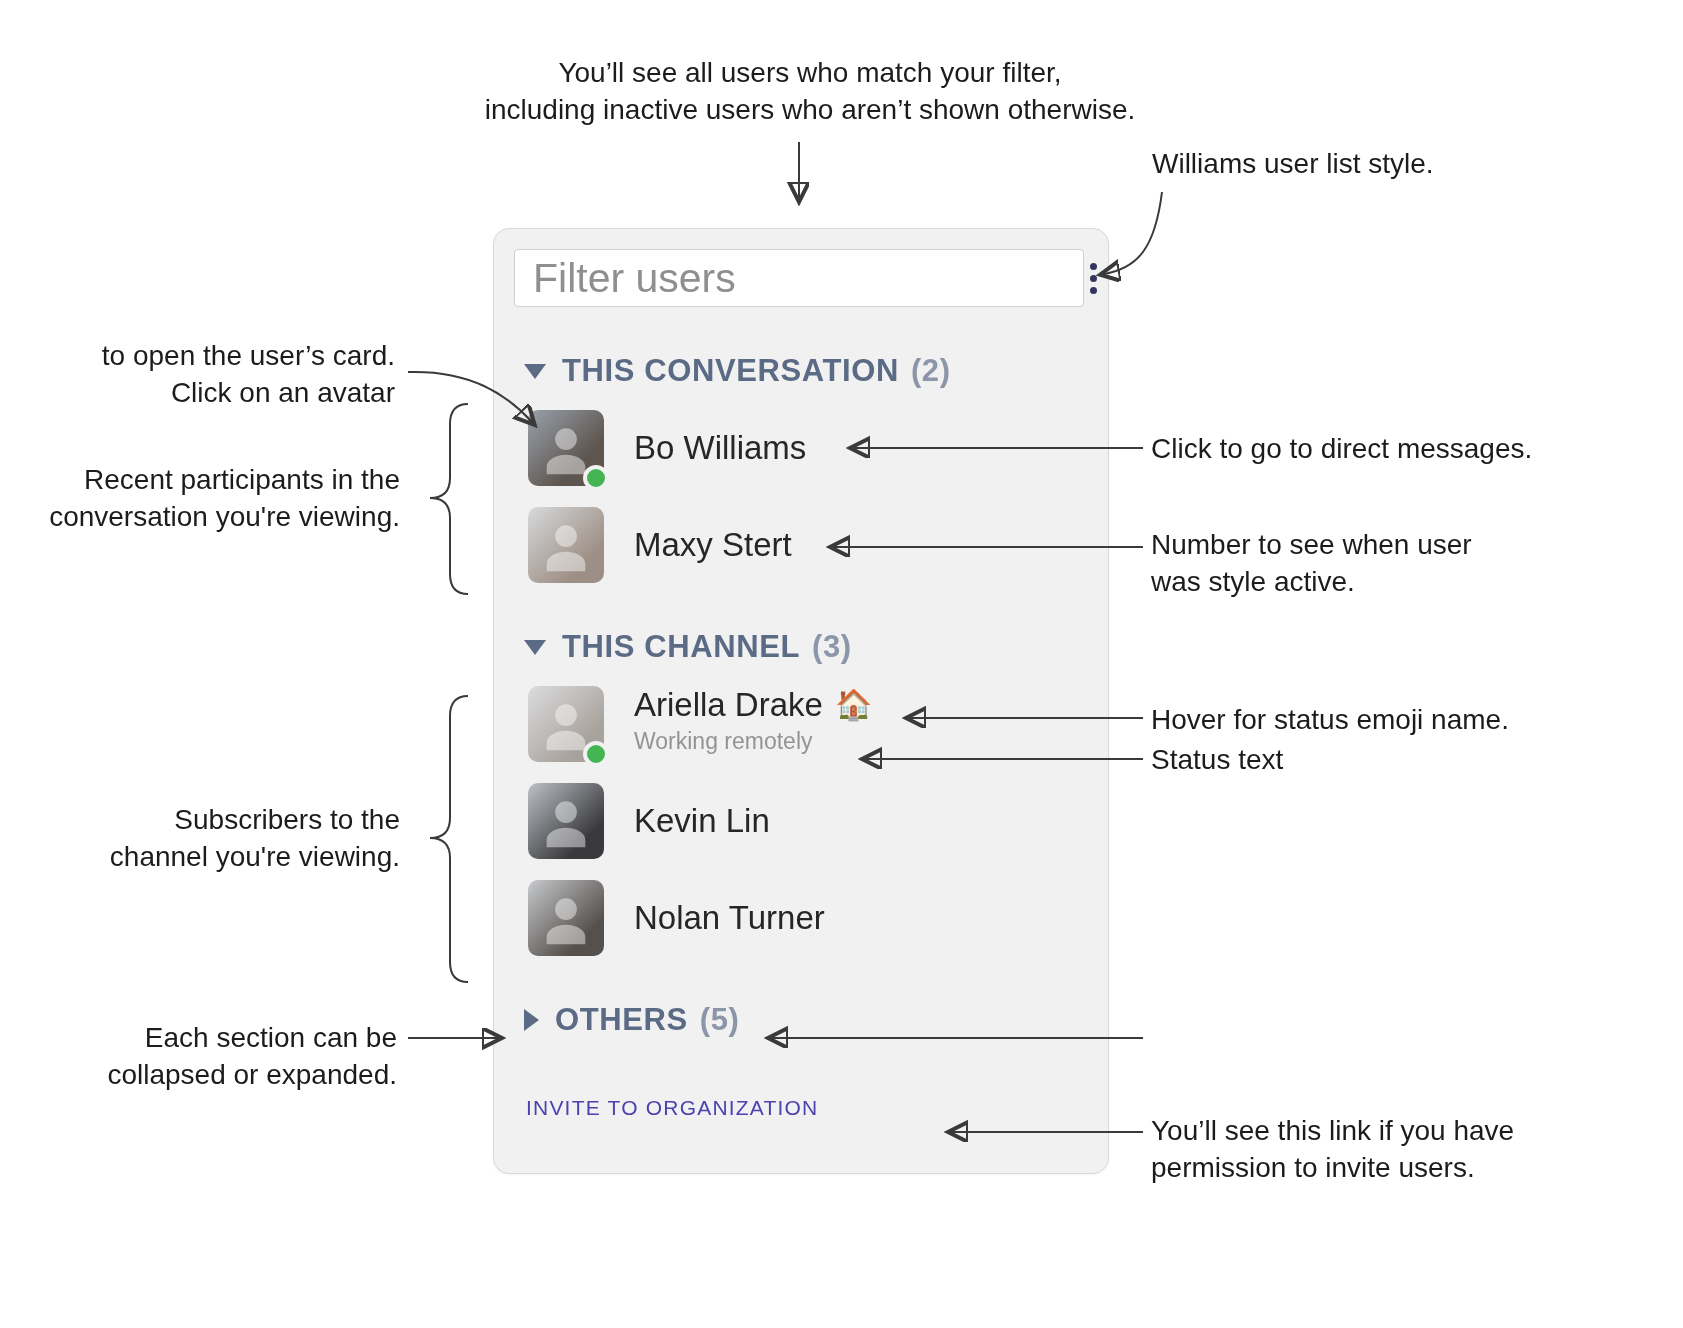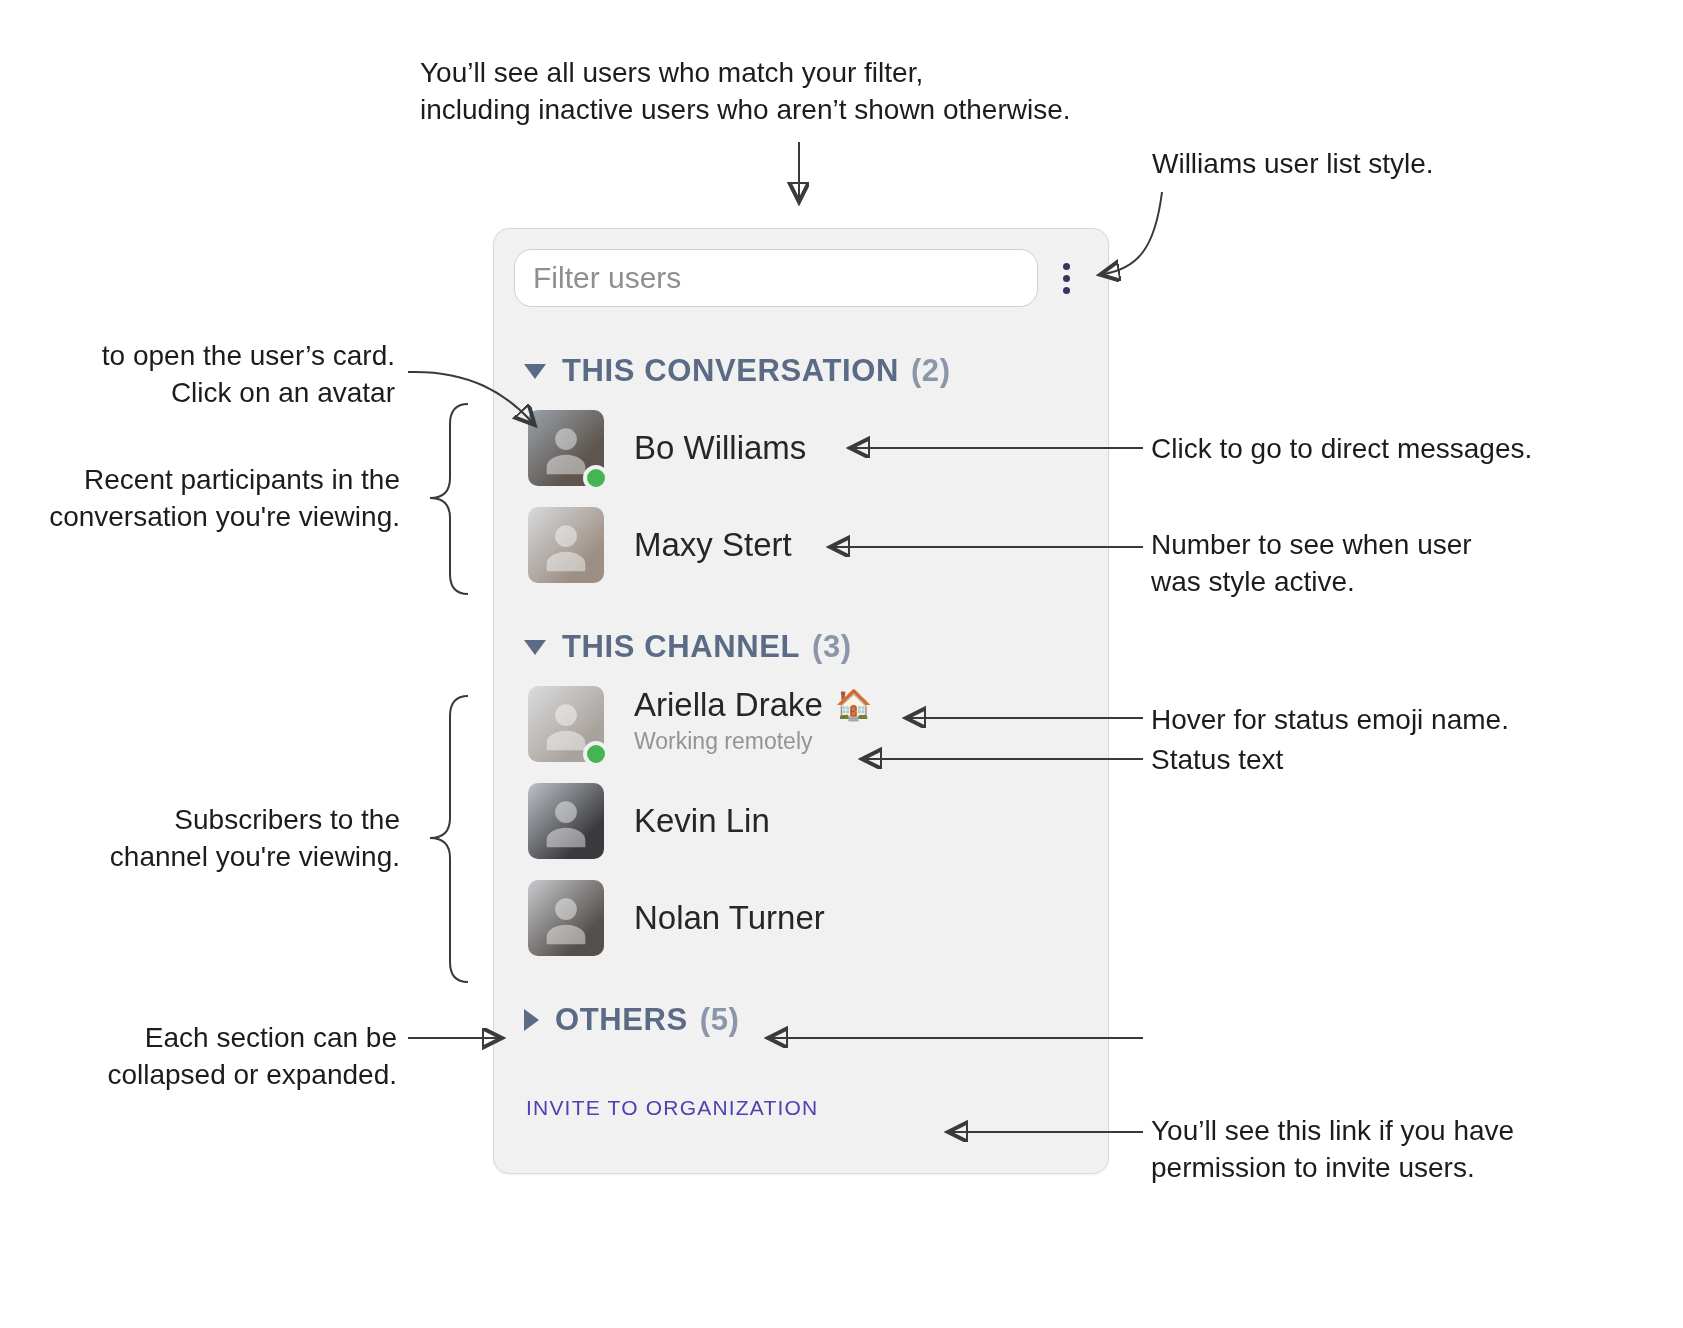--- a/index.html
+++ b/index.html
@@ -11,21 +11,21 @@
   .canvas { position:absolute; inset:0; }
 
   
   .overlay { position:absolute; inset:0; pointer-events:none; z-index:5; }
   .overlay path { stroke:#3a3a3a; stroke-width:2; fill:none; }
 
   
   .note { position:absolute; font-size:28px; line-height:1.32; color:#1c1c1c; z-index:4; }
   .note .l { display:block; }
   .ra { text-align:right; }
-  .ctr { }
+  .ctr { text-align:center; }
 
   #top-note { left:420px; top:55px; width:780px; }
   #configure-note { left:1152px; top:146px; width:420px; }
   #avatar-note { left:80px; top:338px; width:315px; }
   #participants-note { left:45px; top:462px; width:355px; }
   #dm-note { left:1151px; top:431px; width:420px; }
   #last-active-note { left:1151px; top:527px; width:340px; }
   #subscribers-note { left:45px; top:802px; width:355px; }
   #emoji-note { left:1151px; top:702px; width:420px; }
   #status-note { left:1151px; top:742px; width:300px; }
@@ -36,22 +36,22 @@
   
   .panel {
     position:absolute; left:493px; top:228px; width:616px; height:946px;
     background:#f1f1f2; border:1px solid #d9d9d9; border-radius:16px;
     box-sizing:border-box; padding:20px; box-shadow:0 1px 3px rgba(0,0,0,0.05);
     z-index:2;
   }
   .filter-row { display:flex; align-items:center; }
   .filter-input {
     flex:1; height:58px; box-sizing:border-box; padding:0 18px;
-    border:1px solid #cfcfcf; border-radius:18px; background:#ffffff;
-    font-size:30px; color:#333; outline:none; font-family:inherit;
+    border:1px solid #cfcfcf; border-radius:4px; background:#ffffff;
+    font-size:41px; color:#333; outline:none; font-family:inherit;
   }
   .filter-input::placeholder { color:#8f8f8f; }
   .kebab {
     width:44px; margin-left:6px; padding:6px 0; cursor:pointer;
     display:flex; flex-direction:column; align-items:center; gap:5px;
   }
   .kebab .dot { width:7px; height:7px; border-radius:50%; background:#35355e; }
 
   .section-header {
     display:flex; align-items:center; margin:46px 0 0 10px; cursor:pointer;

